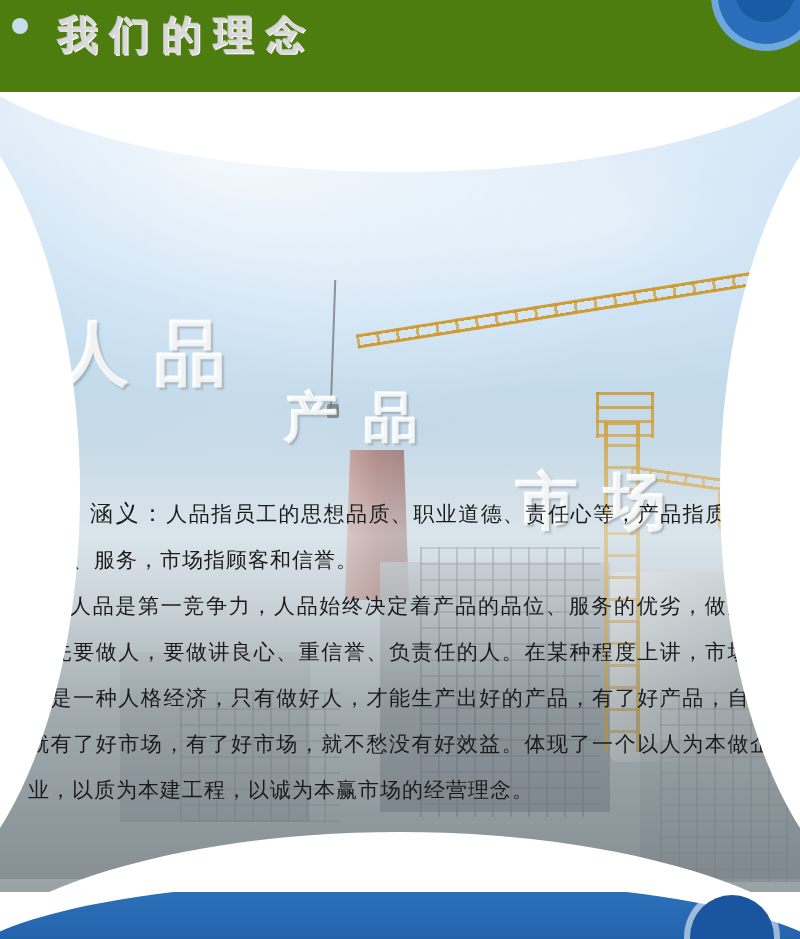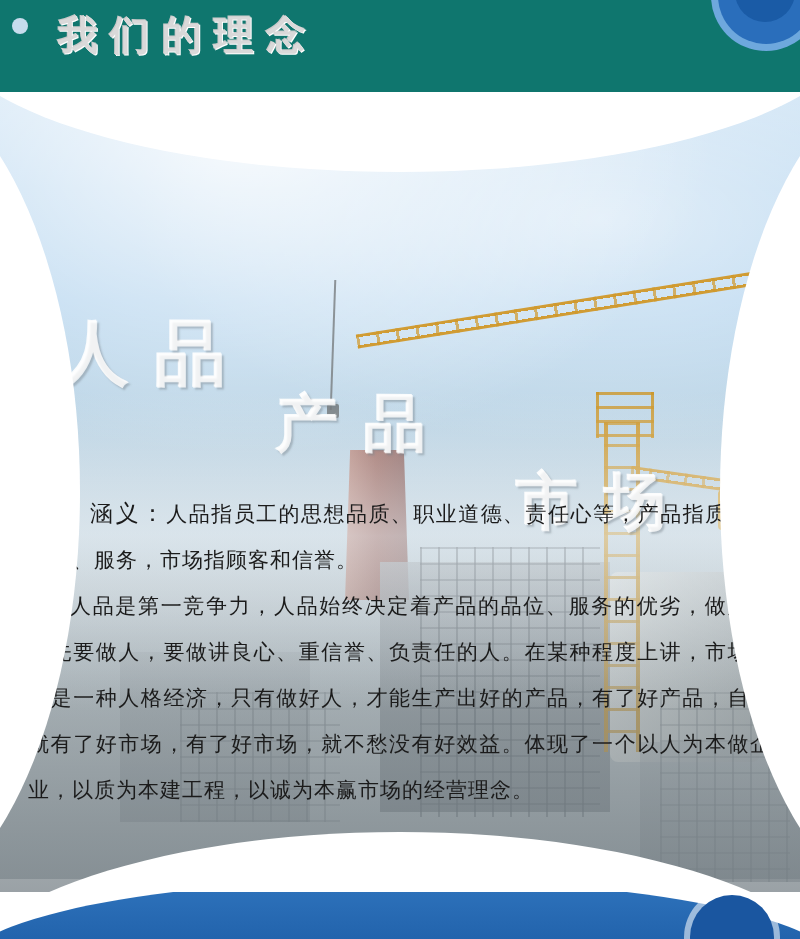--- a/index.html
+++ b/index.html
@@ -18,21 +18,21 @@
     background: #ffffff;
   }
 
   
   .header-band {
     position: absolute;
     left: 0;
     top: 0;
     width: 800px;
     height: 92px;
-    background: #0f766e;
+    background: #4d7c0f;
     overflow: hidden;
   }
   .header-title {
     position: absolute;
     left: 58px;
     top: 8px;
     font-size: 40px;
     font-weight: bold;
     letter-spacing: 12px;
     color: #d9d9d9;
@@ -275,21 +275,21 @@
     z-index: 3;
     font-family: "DejaVu Sans", "Liberation Sans", sans-serif;
     font-weight: bold;
     color: rgba(255,255,255,0.78);
     text-shadow:
       2px 2px 2px rgba(120,130,140,0.45),
       -1px -1px 0 rgba(255,255,255,0.9);
     white-space: nowrap;
   }
   .gw1 { left: 58px;  top: 215px; font-size: 71px; letter-spacing: 26px; }
-  .gw2 { left: 276px; top: 290px; font-size: 62px; letter-spacing: 26px; font-family: Liberation Serif, serif; }
+  .gw2 { left: 284px; top: 290px; font-size: 54px; letter-spacing: 26px; font-family: Liberation Serif, serif; }
   .gw3 { left: 516px; top: 368px; font-size: 62px; letter-spacing: 26px; }
 
   
   .copy {
     position: absolute;
     z-index: 4;
     left: 28px;
     top: 398px;
     width: 744px;
     color: #1b1b1b;

